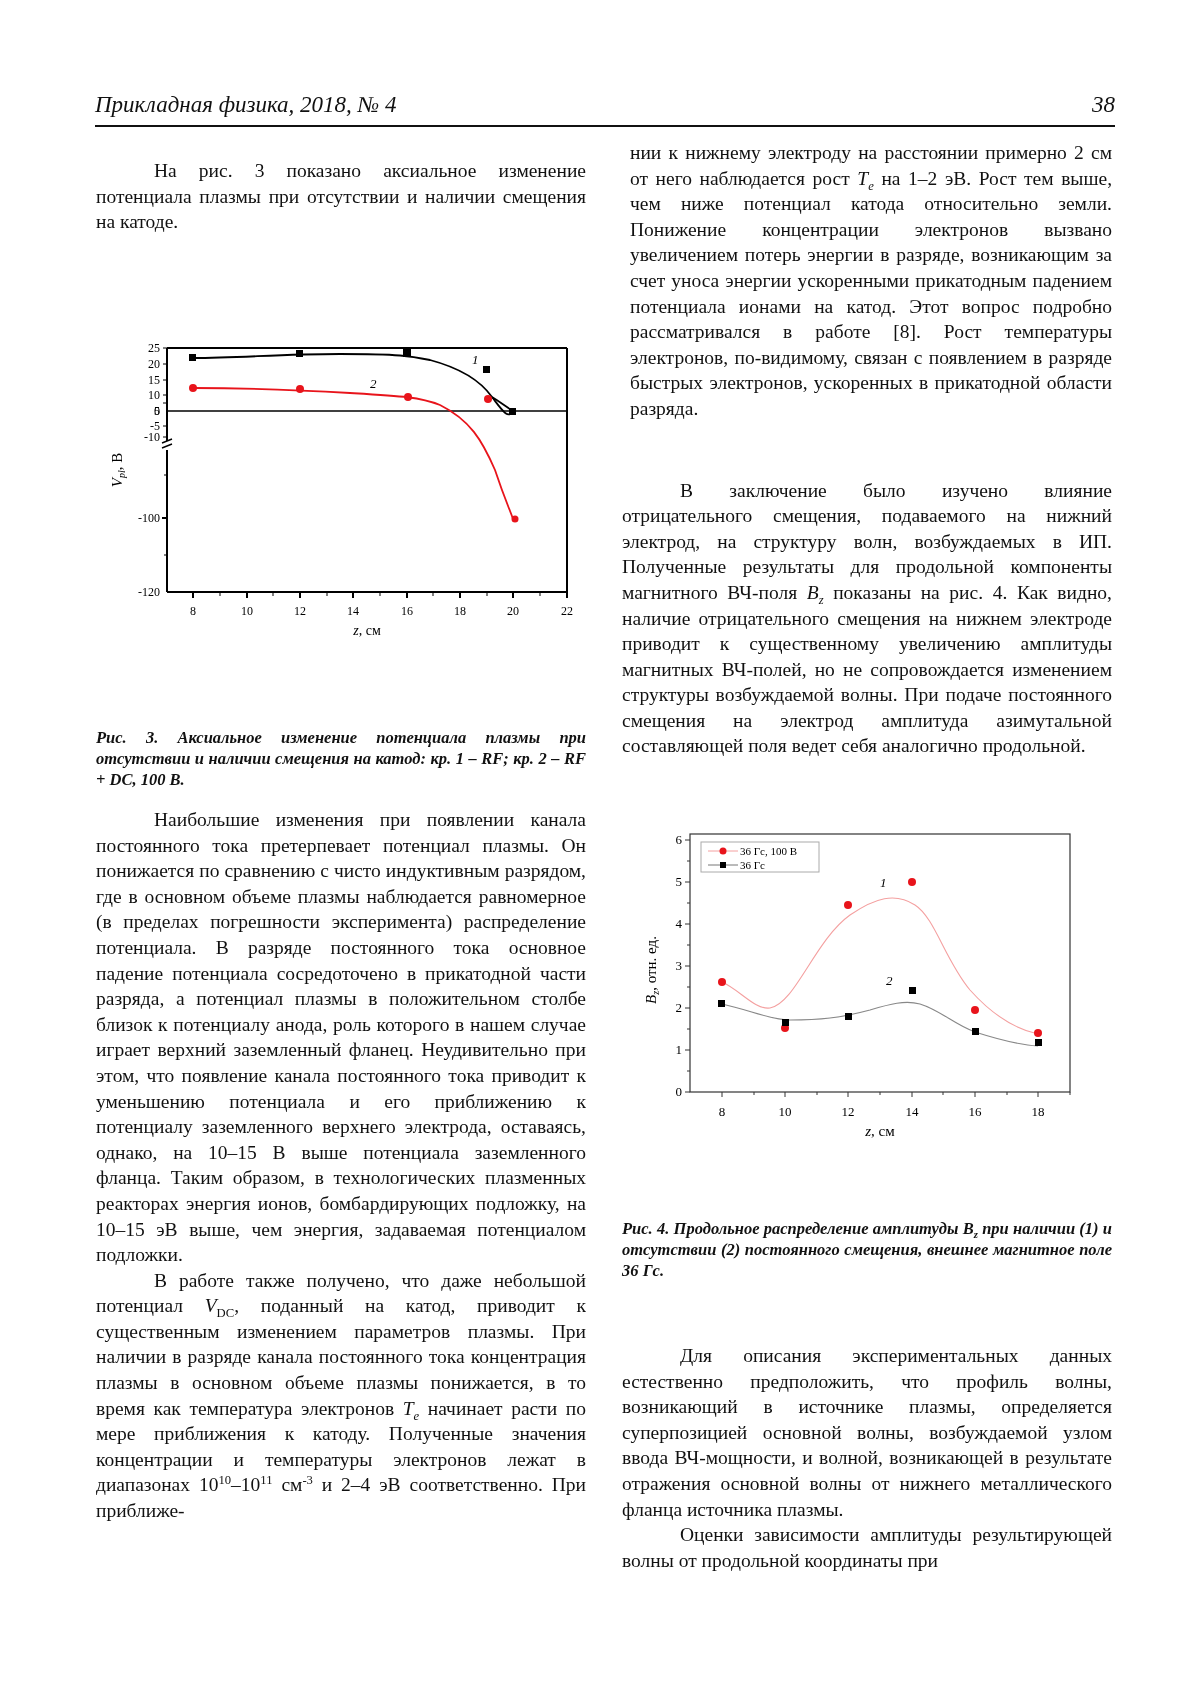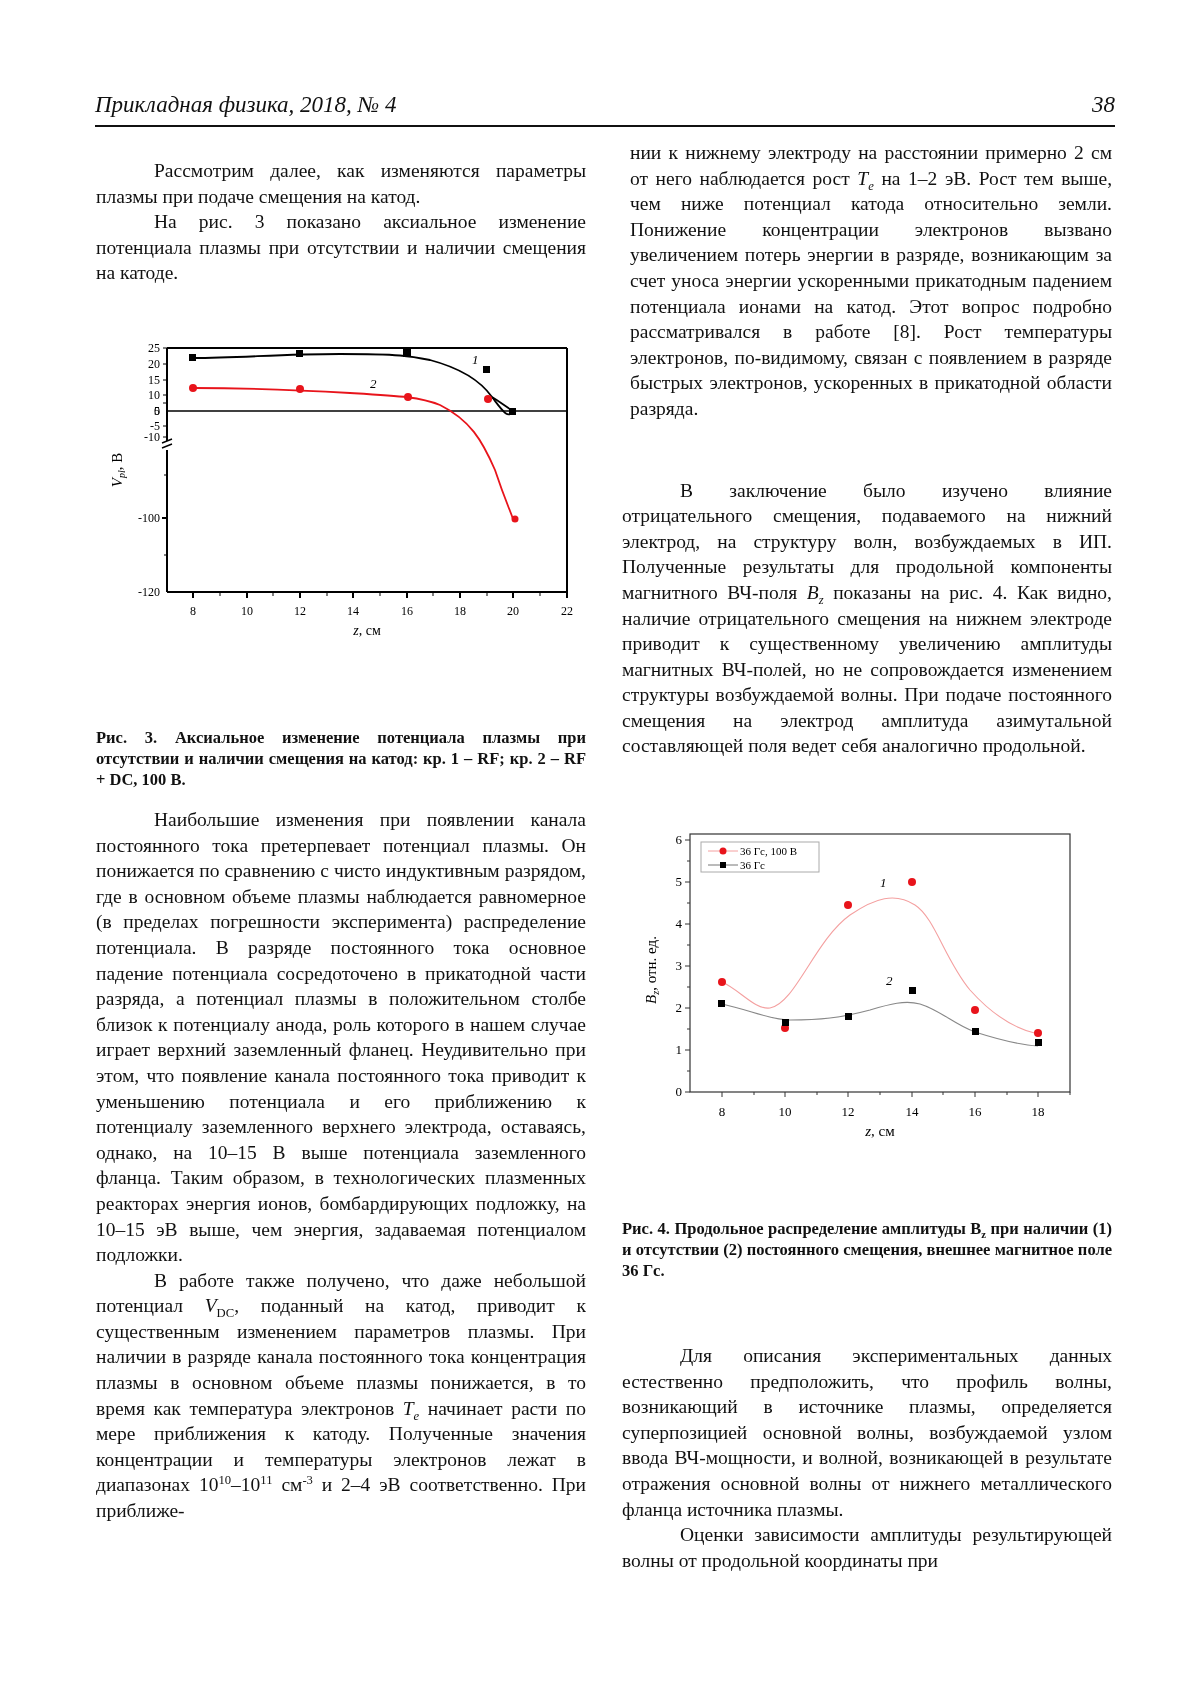--- a/index.html
+++ b/index.html
@@ -7,37 +7,36 @@
   .header { position:absolute; left:95px; top:92px; width:1020px; height:26px; font-style:italic; font-size:23px; }
   .header .left { position:absolute; left:0; top:0; }
   .header .right { position:absolute; right:0; top:0; }
   .rule { position:absolute; left:95px; top:125px; width:1020px; height:2px; background:#111; }
   .col { position:absolute; font-size:19.5px; line-height:25.6px; text-align:justify; }
   .col p { margin:0; text-indent:58px; }
   .col p.noind { text-indent:0;margin-left:8px; }
   .col-left { left:96px; width:490px; }
   .col-right { left:622px; width:490px; }
   .section-title { font-weight:bold; font-style:italic; text-align:center; text-indent:0 !important; font-size:19px; }
-  .caption { font-weight:bold; font-size:16.5px; line-height:21px; text-align:justify; }
+  .caption { font-weight:bold; font-style:italic; font-size:16.5px; line-height:21px; text-align:justify; }
   svg text { font-family:"Liberation Serif", "DejaVu Serif", serif; }
   .it { font-style:italic; }
   sub, sup { font-size:65%; line-height:0; }
 </style>
 </head>
 <body>
 
 <div class="header">
   <span class="left">Прикладная физика, 2018, № 4</span>
   <span class="right">38</span>
 </div>
 <div class="rule"></div>
 
 <div class="col col-left" style="top:140px;">
   <div style="height:18px"></div>
-  <p>Рассмотрим далее, как изменяются параметры плазмы при подаче смещения на катод.</p>
   <p>На рис. 3 показано аксиальное изменение потенциала плазмы при отсутствии и наличии смещения на катоде.</p>
 </div>
 
 <svg style="position:absolute;left:100px;top:330px;" width="500" height="380" viewBox="0 0 500 380">
 
   <g>
     <line x1="67" y1="18" x2="467" y2="18" stroke="#000" stroke-width="2"></line>
     <line x1="467" y1="18" x2="467" y2="262" stroke="#000" stroke-width="2"></line>
     <line x1="67" y1="262" x2="467" y2="262" stroke="#000" stroke-width="2"></line>
     <line x1="67" y1="18" x2="67" y2="111" stroke="#000" stroke-width="2"></line>

